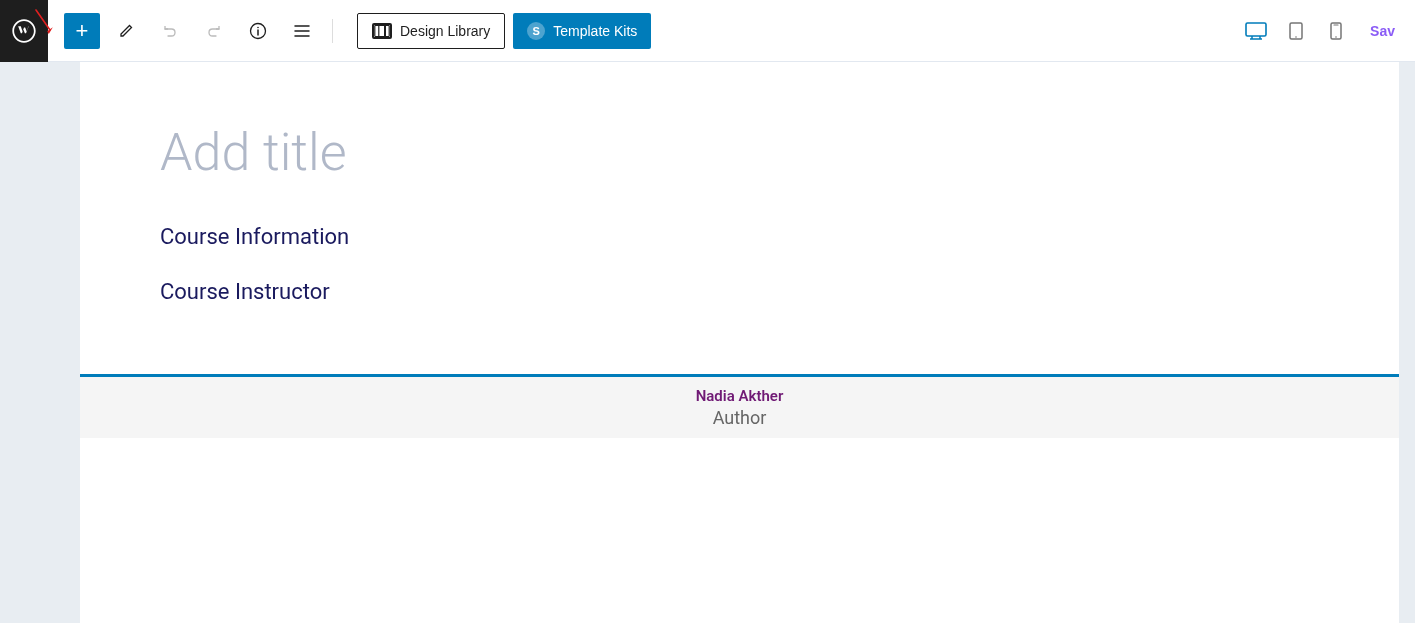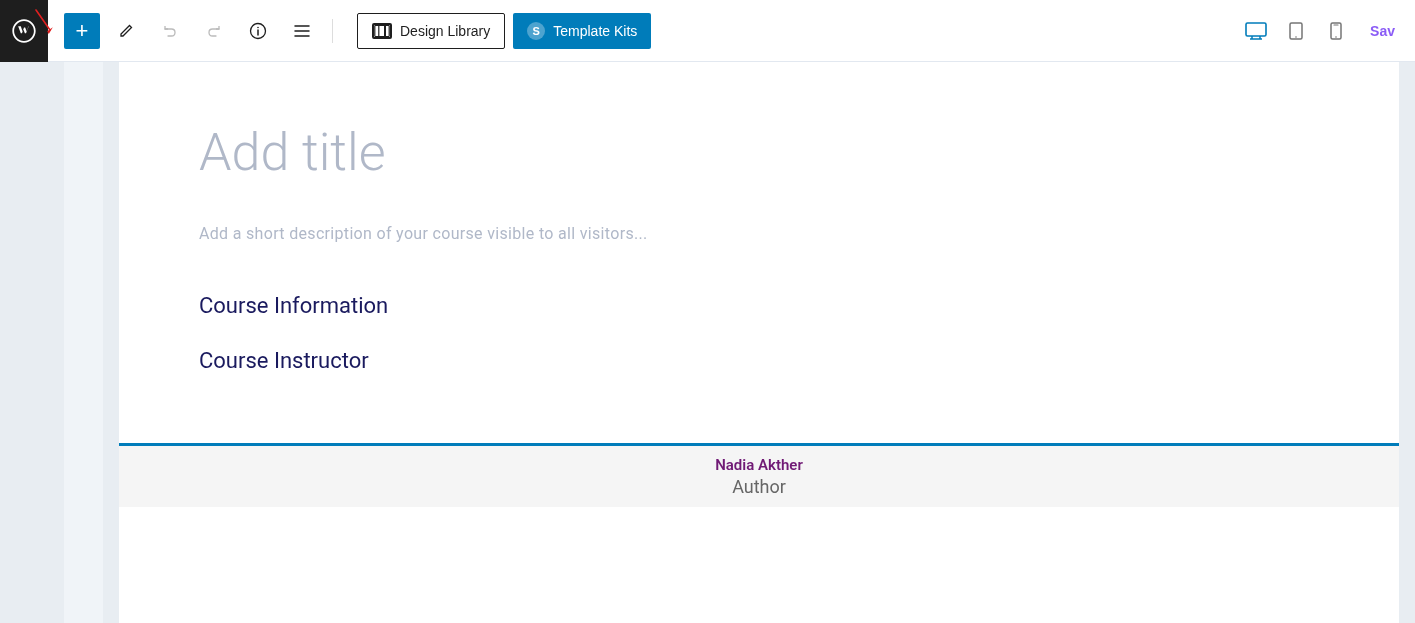--- a/index.html
+++ b/index.html
@@ -193,21 +193,20 @@
       font-weight: 700;
       cursor: pointer;
       padding: 0 8px;
     }
 
     
     .main-layout {
       display: flex;
       flex: 1;
       overflow: hidden;
-      gap: 39px;
     }
 
     
     .sidebar {
       width: 64px;
       background: #e8edf2;
       flex-shrink: 0;
     }
 
     
@@ -382,21 +381,20 @@
 
   <div class="sidebar"></div>
 
   <div class="editor-area">
 
     <div class="page-canvas">
       <div class="page-content">
 
         <div class="page-title-placeholder">Add title</div>
 
-        <div class="page-desc-placeholder">Add a short description of your course visible to all visitors...</div>
 
         <div class="course-section-heading">Course Information</div>
 
         <div class="course-section-heading">Course Instructor</div>
       </div>
 
       <div class="status-bar">
         <div class="status-bar-name">Nadia Akther</div>
         <div class="status-bar-role">Author</div>
       </div>

